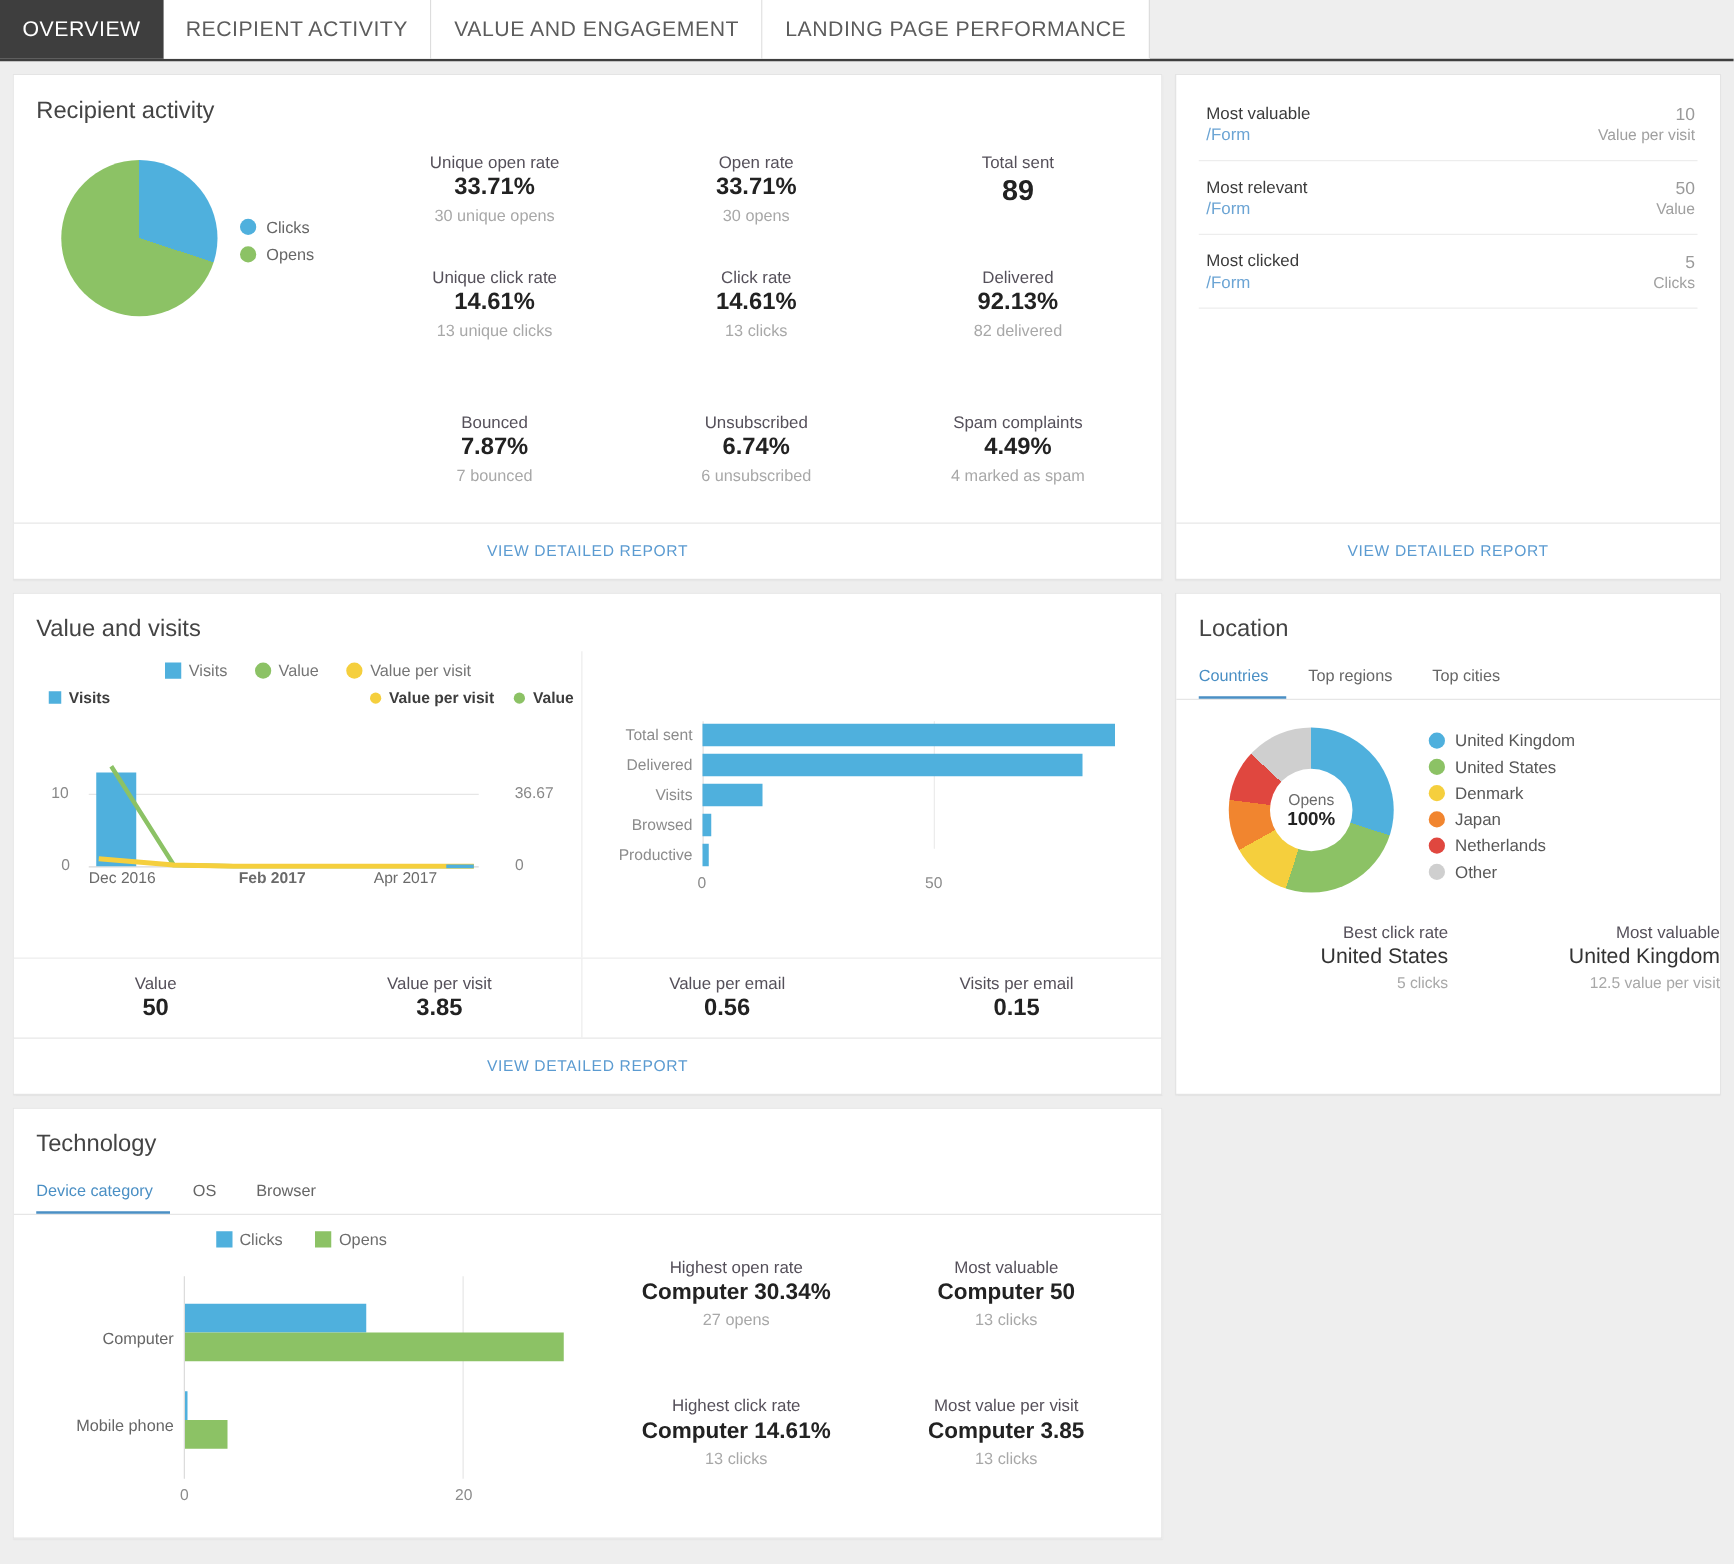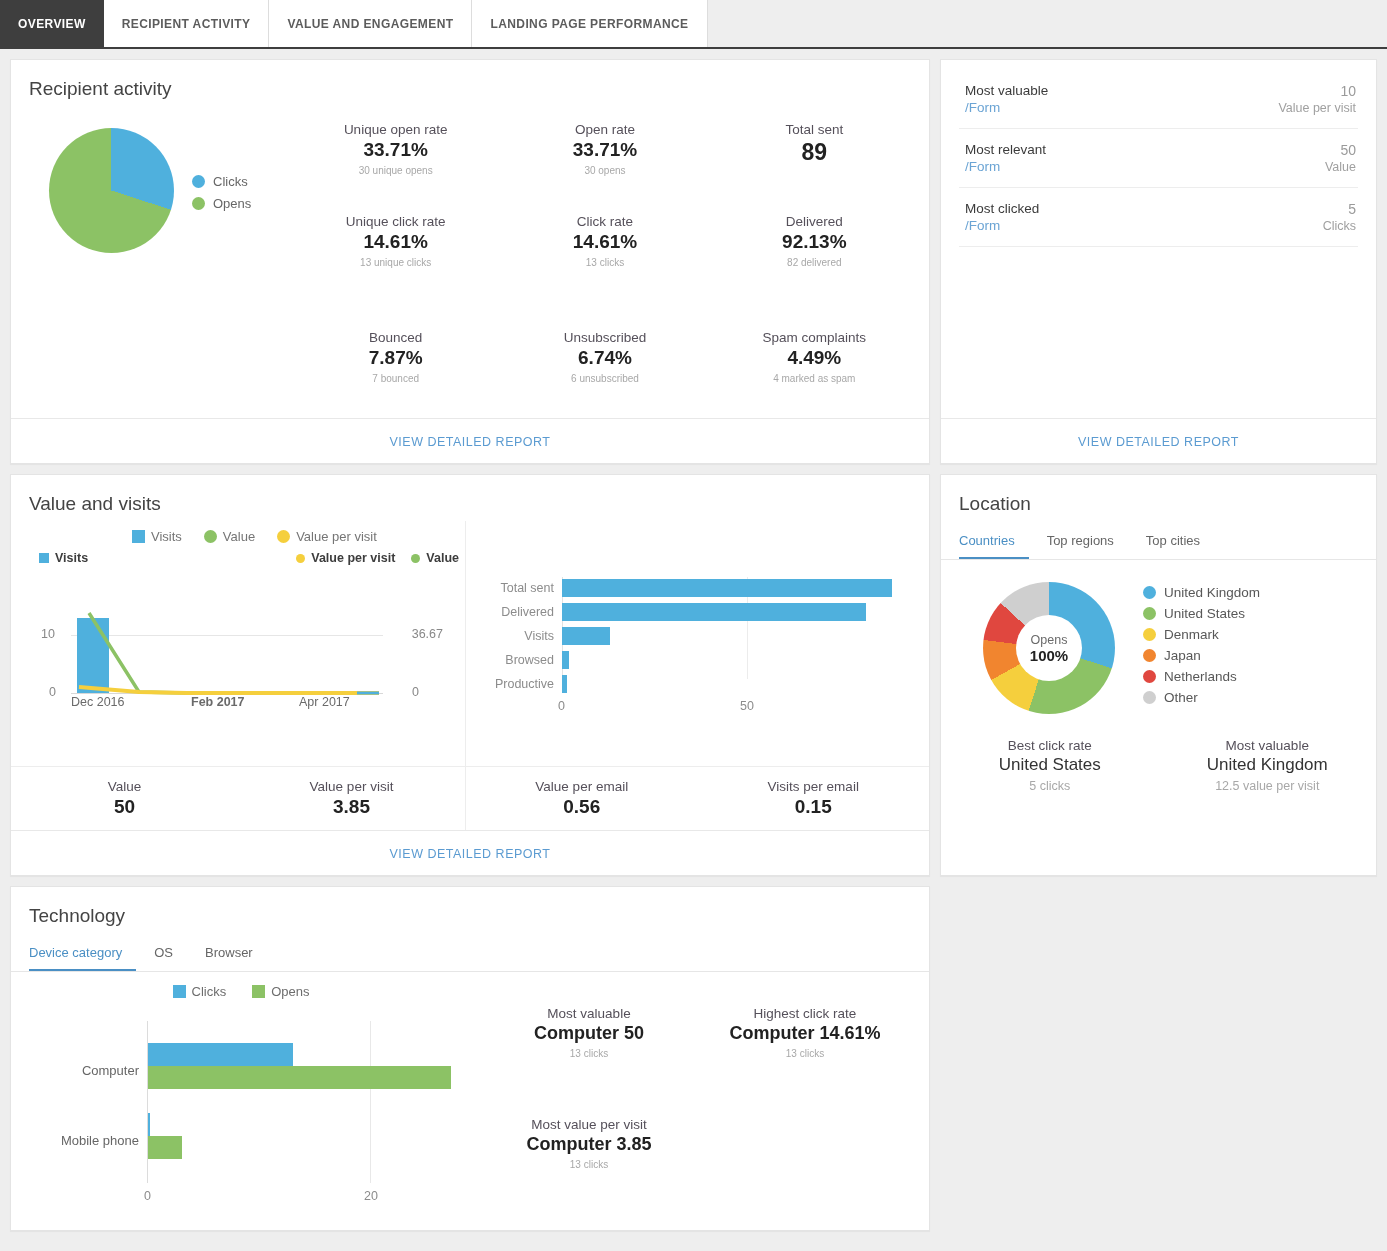--- a/index.html
+++ b/index.html
@@ -16,28 +16,27 @@
     height: 49px;
     background: #eeeeee;
     display: flex;
     align-items: stretch;
     border-bottom: 2px solid #3e3e3e;
     position: relative;
   }
   .tab {
     display: flex; align-items: center;
     padding: 0 18px;
-    font-size: 12px;
+    font-size: 17px;
     letter-spacing: .4px;
     color: #5c5c5c;
     background: #ffffff;
     border-right: 1px solid #dddddd;
     cursor: pointer;
     white-space: nowrap;
-    font-weight: bold;
   }
   .tab.active {
     background: #3e3e3e;
     color: #ffffff;
     border-right: none;
   }
 
   
   .page { padding: 10px; display: flex; flex-wrap: wrap; gap: 10px; }
   .col-left  { width: 920px; display: flex; flex-direction: column; gap: 10px; }
@@ -81,21 +80,21 @@
   .dot.blue { background: #4fb0dd; }
   .dot.green { background: #8cc265; }
   .sq { width: 13px; height: 13px; display: inline-block; }
   .sq.blue { background: #4fb0dd; }
   .sq.green { background: #8cc265; }
 
   .ra-stats { flex: 1; display: grid; grid-template-columns: 1fr 1fr 1fr; row-gap: 0; }
   .stat { text-align: center; padding: 12px 4px; }
   .stat .lbl { font-size: 13.5px; color: #55505a; }
   .stat .val { font-size: 19px; font-weight: bold; color: #222; margin-top: 2px; }
-  .stat .sub { font-size: 10px; color: #a8a8a8; margin-top: 4px; }
+  .stat .sub { font-size: 13px; color: #a8a8a8; margin-top: 4px; }
   .stat.big .val { font-size: 23px; }
 
   
   .lp-list { padding: 10px 18px 0 18px; }
   .lp-row {
     display: flex; justify-content: space-between; align-items: flex-start;
     padding: 13px 2px 13px 6px;
     border-bottom: 1px solid #ededed;
   }
   .lp-row:last-child { border-bottom: none; }
@@ -167,21 +166,21 @@
   .donut-hole .h1 { font-size: 12.5px; color: #6a6a6a; }
   .donut-hole .h2 { font-size: 15px; font-weight: bold; color: #222; }
   .donut-legend { margin-left: 28px; }
   .donut-legend .leg-row { margin-bottom: 6px; font-size: 13.5px; color: #585858; }
   .dot.yel2 { background: #f5cf3d; }
   .dot.org { background: #f1852f; }
   .dot.red { background: #e0473f; }
   .dot.gray { background: #cfcfcf; }
 
   .loc-stats { display: flex; padding: 14px 0 0 0; }
-  .loc-stats .col { flex: 1; text-align: center; }
+  .loc-stats .col { flex: 1; text-align: right; }
   .loc-stats .lbl { font-size: 13.5px; color: #55505a; }
   .loc-stats .val { font-size: 17px; color: #333; margin-top: 2px; }
   .loc-stats .sub { font-size: 12.5px; color: #a8a8a8; margin-top: 4px; }
   .loc-pad { height: 54px; }
 
   
   .tech-body { display: flex; }
   .tech-left { width: 460px; padding: 12px 16px 10px 16px; }
   .tech-right { flex: 1; padding: 18px 16px 10px 10px; display: grid; grid-template-columns: 1fr 1fr; }
   .tech-legend { display: flex; justify-content: center; gap: 26px; font-size: 13px; color: #6d6d6d; margin-bottom: 22px; }
@@ -443,20 +442,25 @@
             <div class="dv-bar blue" style="top:92px;width:2px;"></div>
             <div class="dv-bar green" style="top:115px;width:34px;"></div>
 
             <span class="dv-tick" style="left:117px;top:168px;">0</span>
             <span class="dv-tick" style="left:337px;top:168px;">20</span>
           </div>
         </div>
 
         <div class="tech-right">
           <div class="stat">
+            <div class="lbl">Highest open rate</div>
+            <div class="val">Computer 30.34%</div>
+            <div class="sub">27 opens</div>
+          </div>
+          <div class="stat">
             <div class="lbl">Most valuable</div>
             <div class="val">Computer 50</div>
             <div class="sub">13 clicks</div>
           </div>
           <div class="stat">
             <div class="lbl">Highest click rate</div>
             <div class="val">Computer 14.61%</div>
             <div class="sub">13 clicks</div>
           </div>
           <div class="stat">

